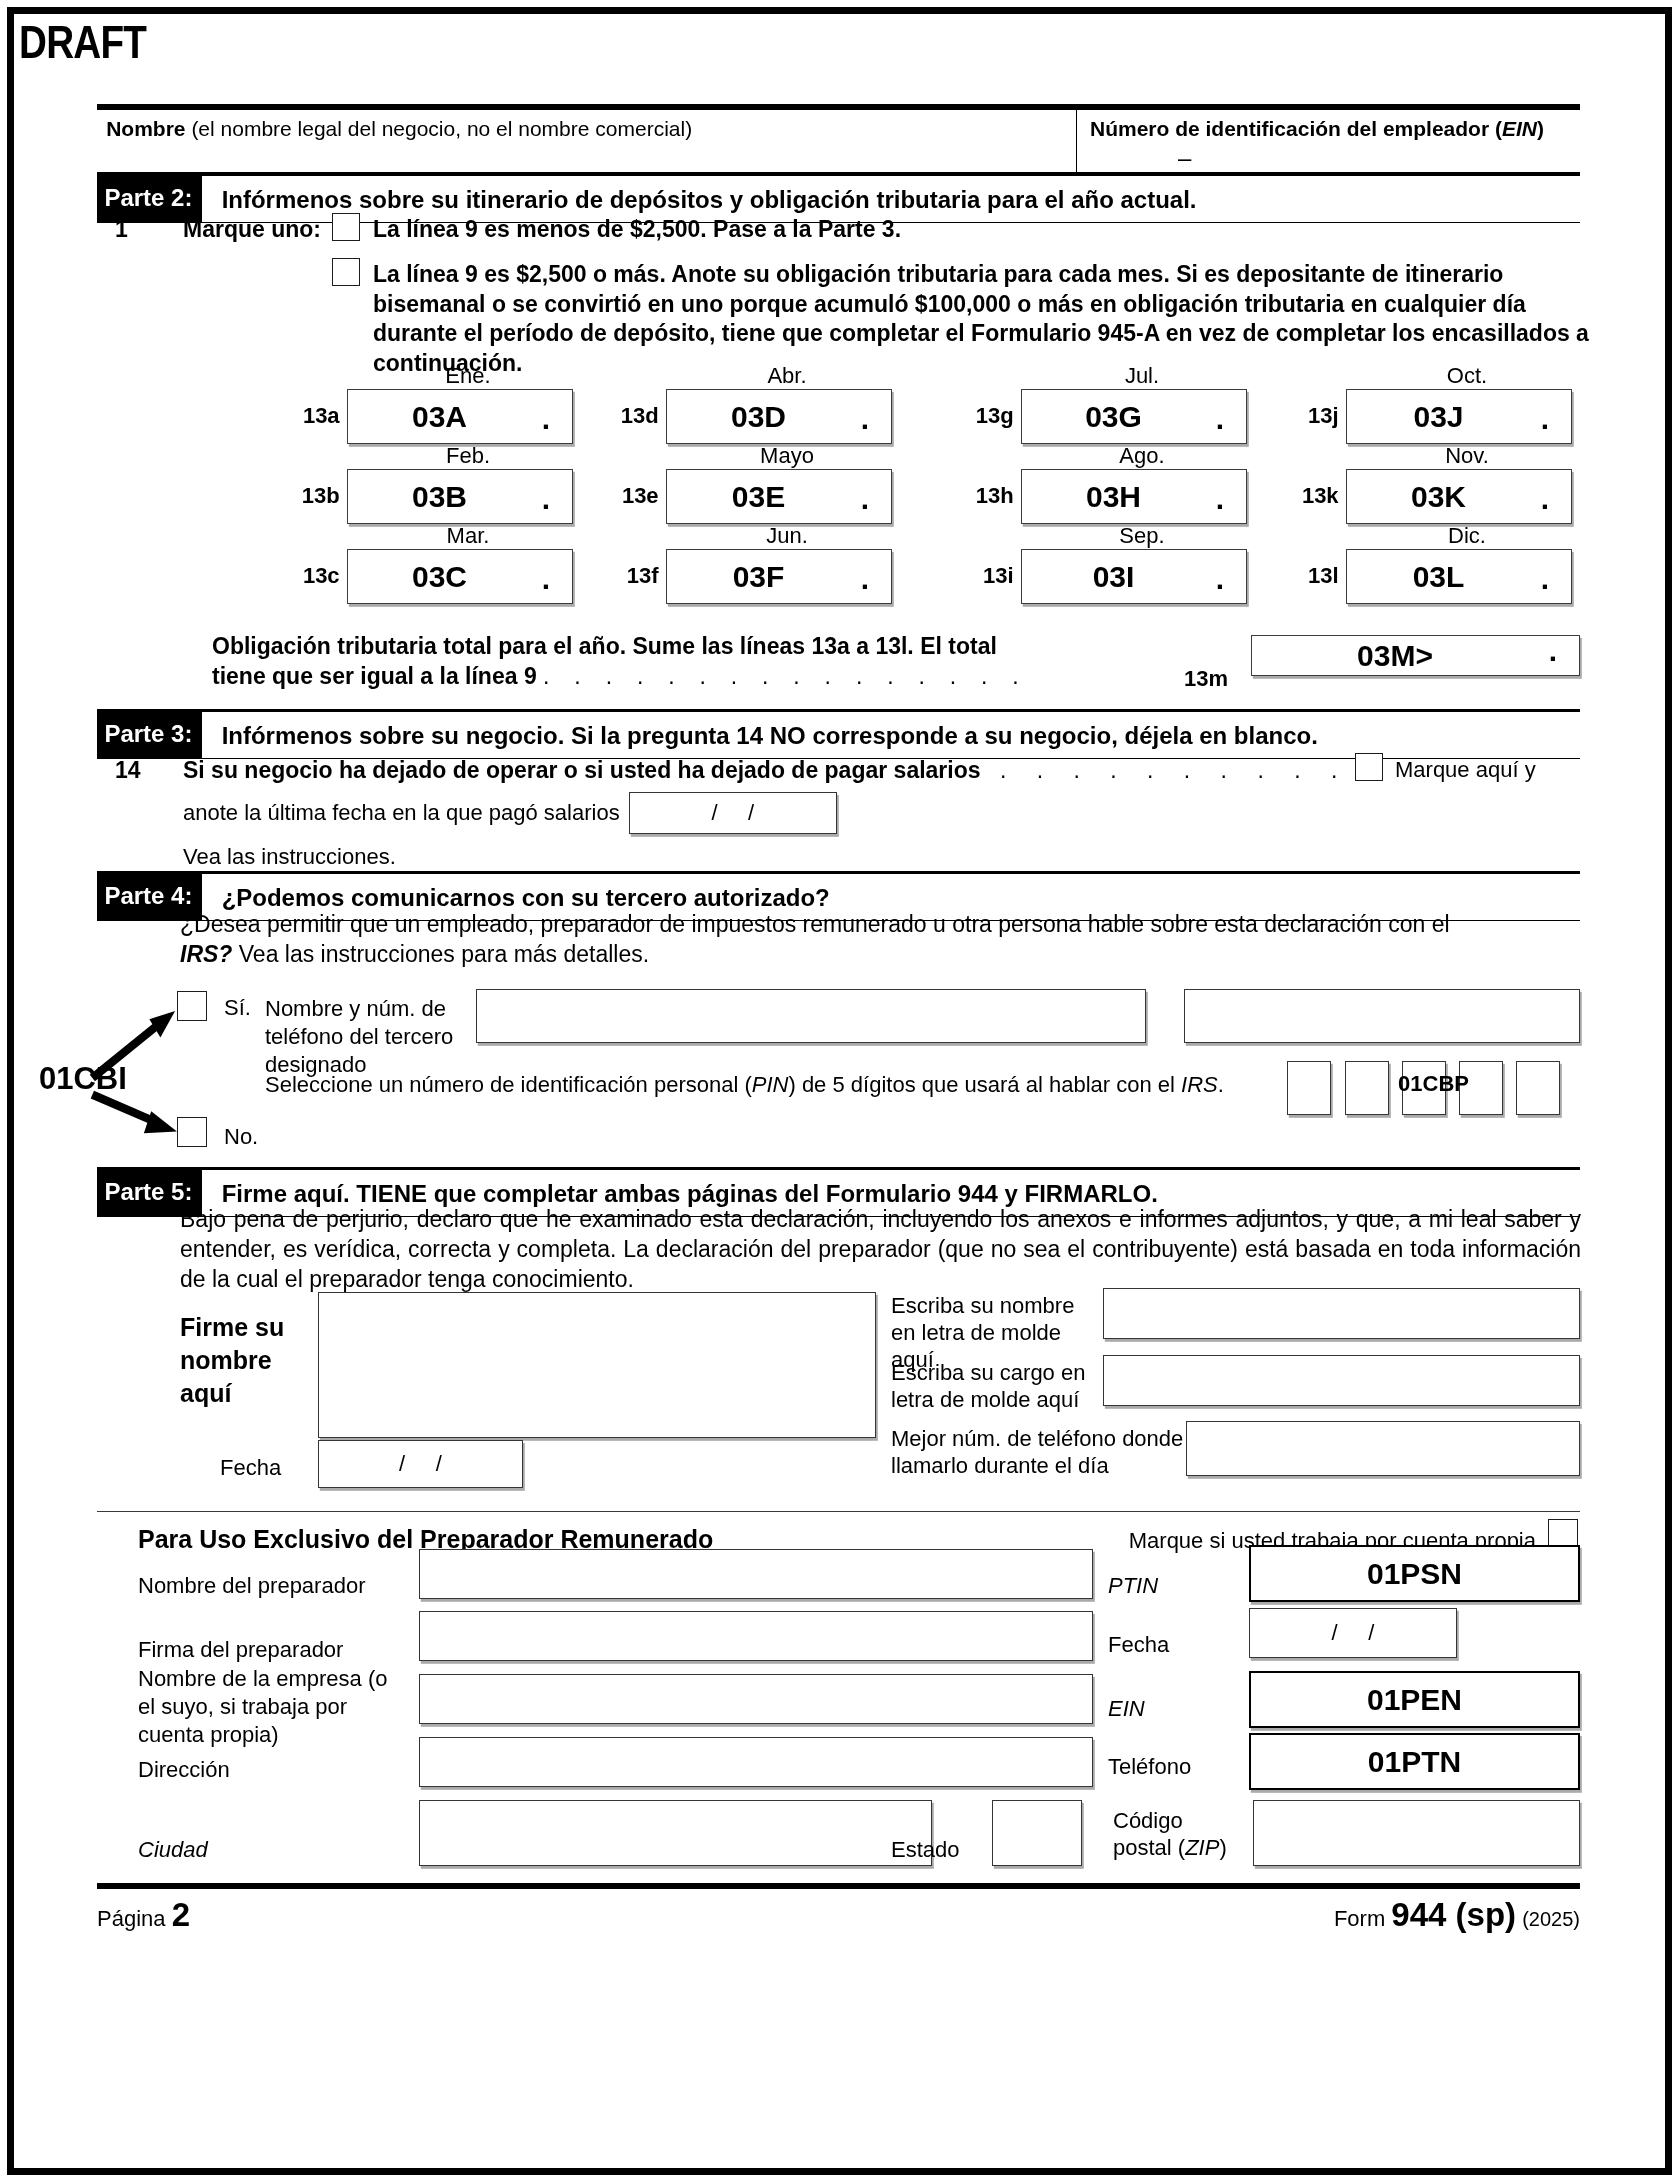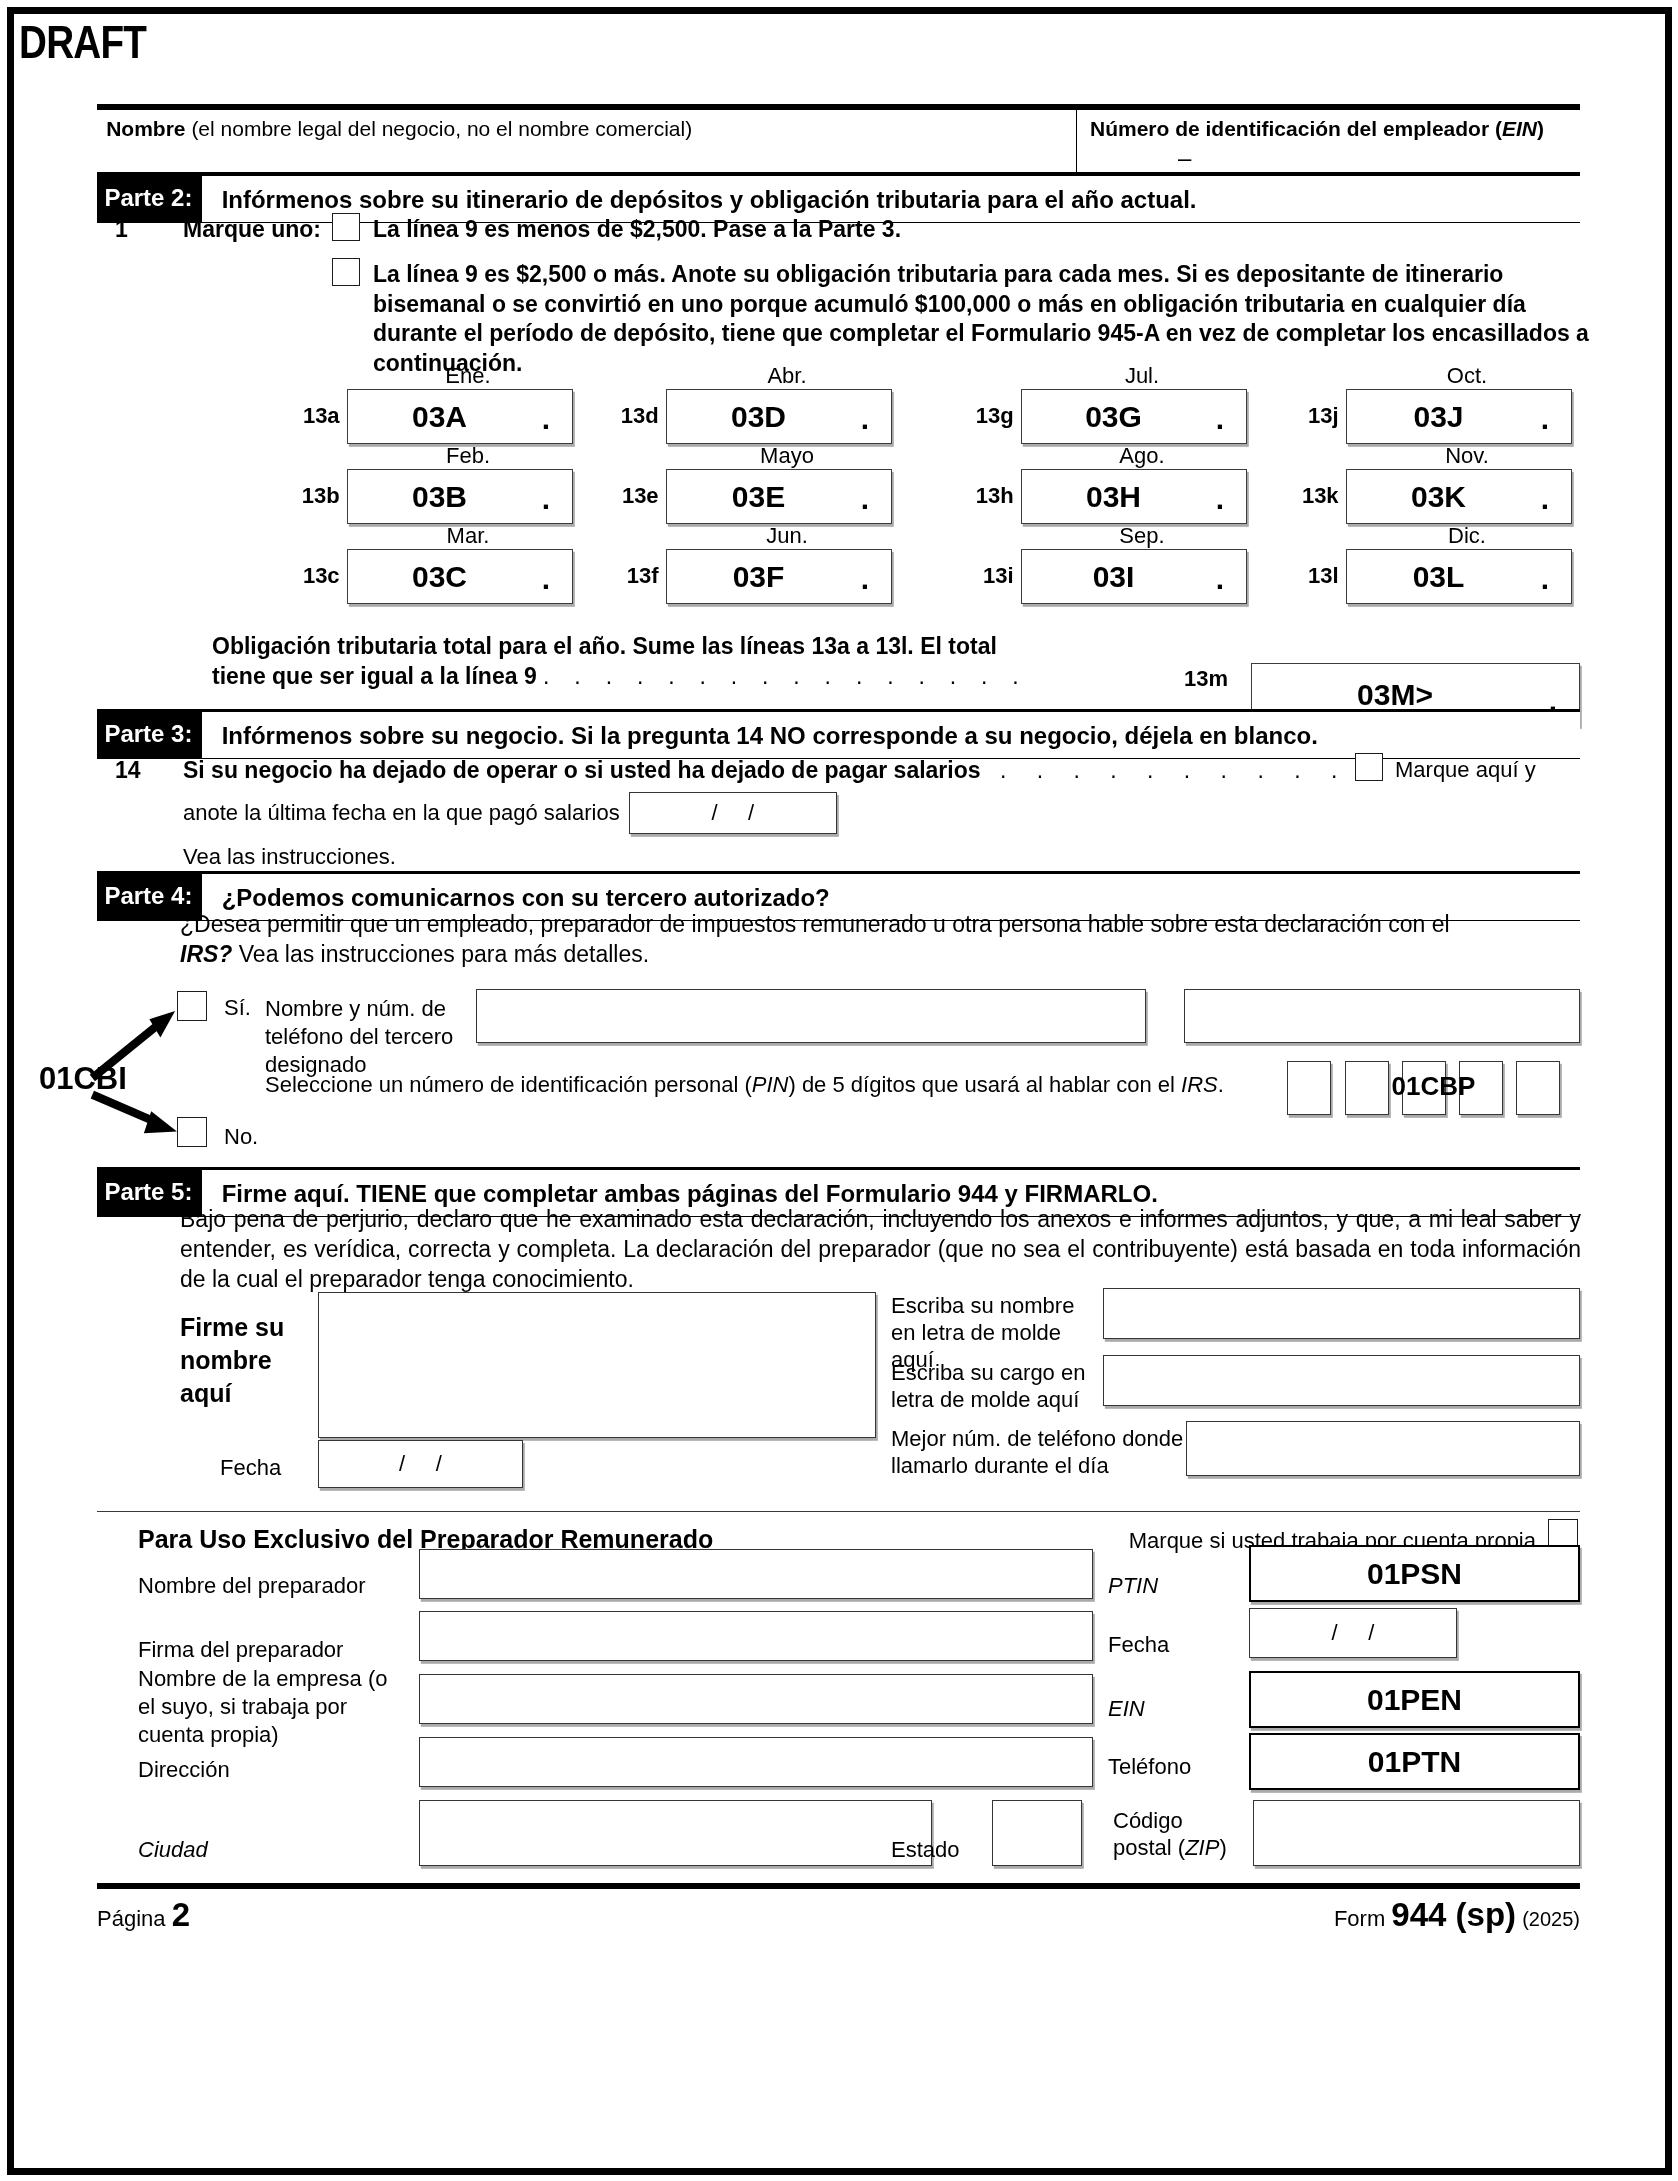--- a/index.html
+++ b/index.html
@@ -207,21 +207,21 @@
         </div>
       </div>
   </div>
 
   <div class="abs b t25" style="left:212px;top:631px;line-height:30px;">
     <div>Obligación tributaria total para el año. Sume las líneas 13a a 13l. El total</div>
     <div><span>tiene que ser igual a la línea 9</span>
       <span class="leader">. . . . . . . . . . . . . . . .</span></div>
   </div>
   <div class="abs b t24" style="left:1184px;top:666px;">13m</div>
-  <div class="m-box abs" style="left:1251px;top:663px;width:329px;height:63px;">
+  <div class="m-box abs" style="left:1251px;top:635px;width:329px;height:41px;">
     <span class="m-val">03M&gt;</span>
     <span class="m-dot">.</span>
   </div>
 
   <div class="abs partbar" style="top:709px;">
     <div class="badge">Parte 3:</div>
     <div class="ptitle">Infórmenos sobre su negocio. Si la pregunta 14 NO corresponde a su negocio, déjela en blanco.</div>
   </div>
 
   <div class="abs b t25" style="left:115px;top:757px;">14</div>
@@ -253,21 +253,21 @@
   <div class="ibox" style="left:1184px;top:989px;width:396px;height:54px;"></div>
 
   <div class="abs t24" style="left:265px;top:1072px;">
     <span>Seleccione un número de identificación personal (</span><span class="i">PIN</span><span>) de 5 dígitos que usará al hablar con el </span><span class="i">IRS</span><span>.</span>
   </div>
   <div class="ibox" style="left:1287px;top:1061px;width:44px;height:54px;"></div>
   <div class="ibox" style="left:1345px;top:1061px;width:44px;height:54px;"></div>
   <div class="ibox" style="left:1402px;top:1061px;width:44px;height:54px;"></div>
   <div class="ibox" style="left:1459px;top:1061px;width:44px;height:54px;"></div>
   <div class="ibox" style="left:1516px;top:1061px;width:44px;height:54px;"></div>
-  <div class="abs b" style="left:1355px;top:1071px;width:157px;text-align:center;font-size:26px;z-index:5;">01CBP</div>
+  <div class="abs b" style="left:1355px;top:1071px;width:157px;text-align:center;font-size:22px;z-index:5;">01CBP</div>
 
   <div class="cb cb33" style="left:177px;top:1117px;"></div>
   <div class="abs t24" style="left:224px;top:1124px;">No.</div>
 
   <div class="abs b" style="left:39px;top:1061px;font-size:31px;">01CBI</div>
   <svg class="abs" style="left:85px;top:984px;" width="103" height="166" viewBox="0 0 112 180">
     <line x1="8" y1="102" x2="82" y2="42" stroke="#000" stroke-width="9"></line>
     <polygon points="98,29 70,38 82,58" fill="#000"></polygon>
     <line x1="8" y1="120" x2="82" y2="152" stroke="#000" stroke-width="9"></line>
     <polygon points="100,160 72,138 64,162" fill="#000"></polygon>

